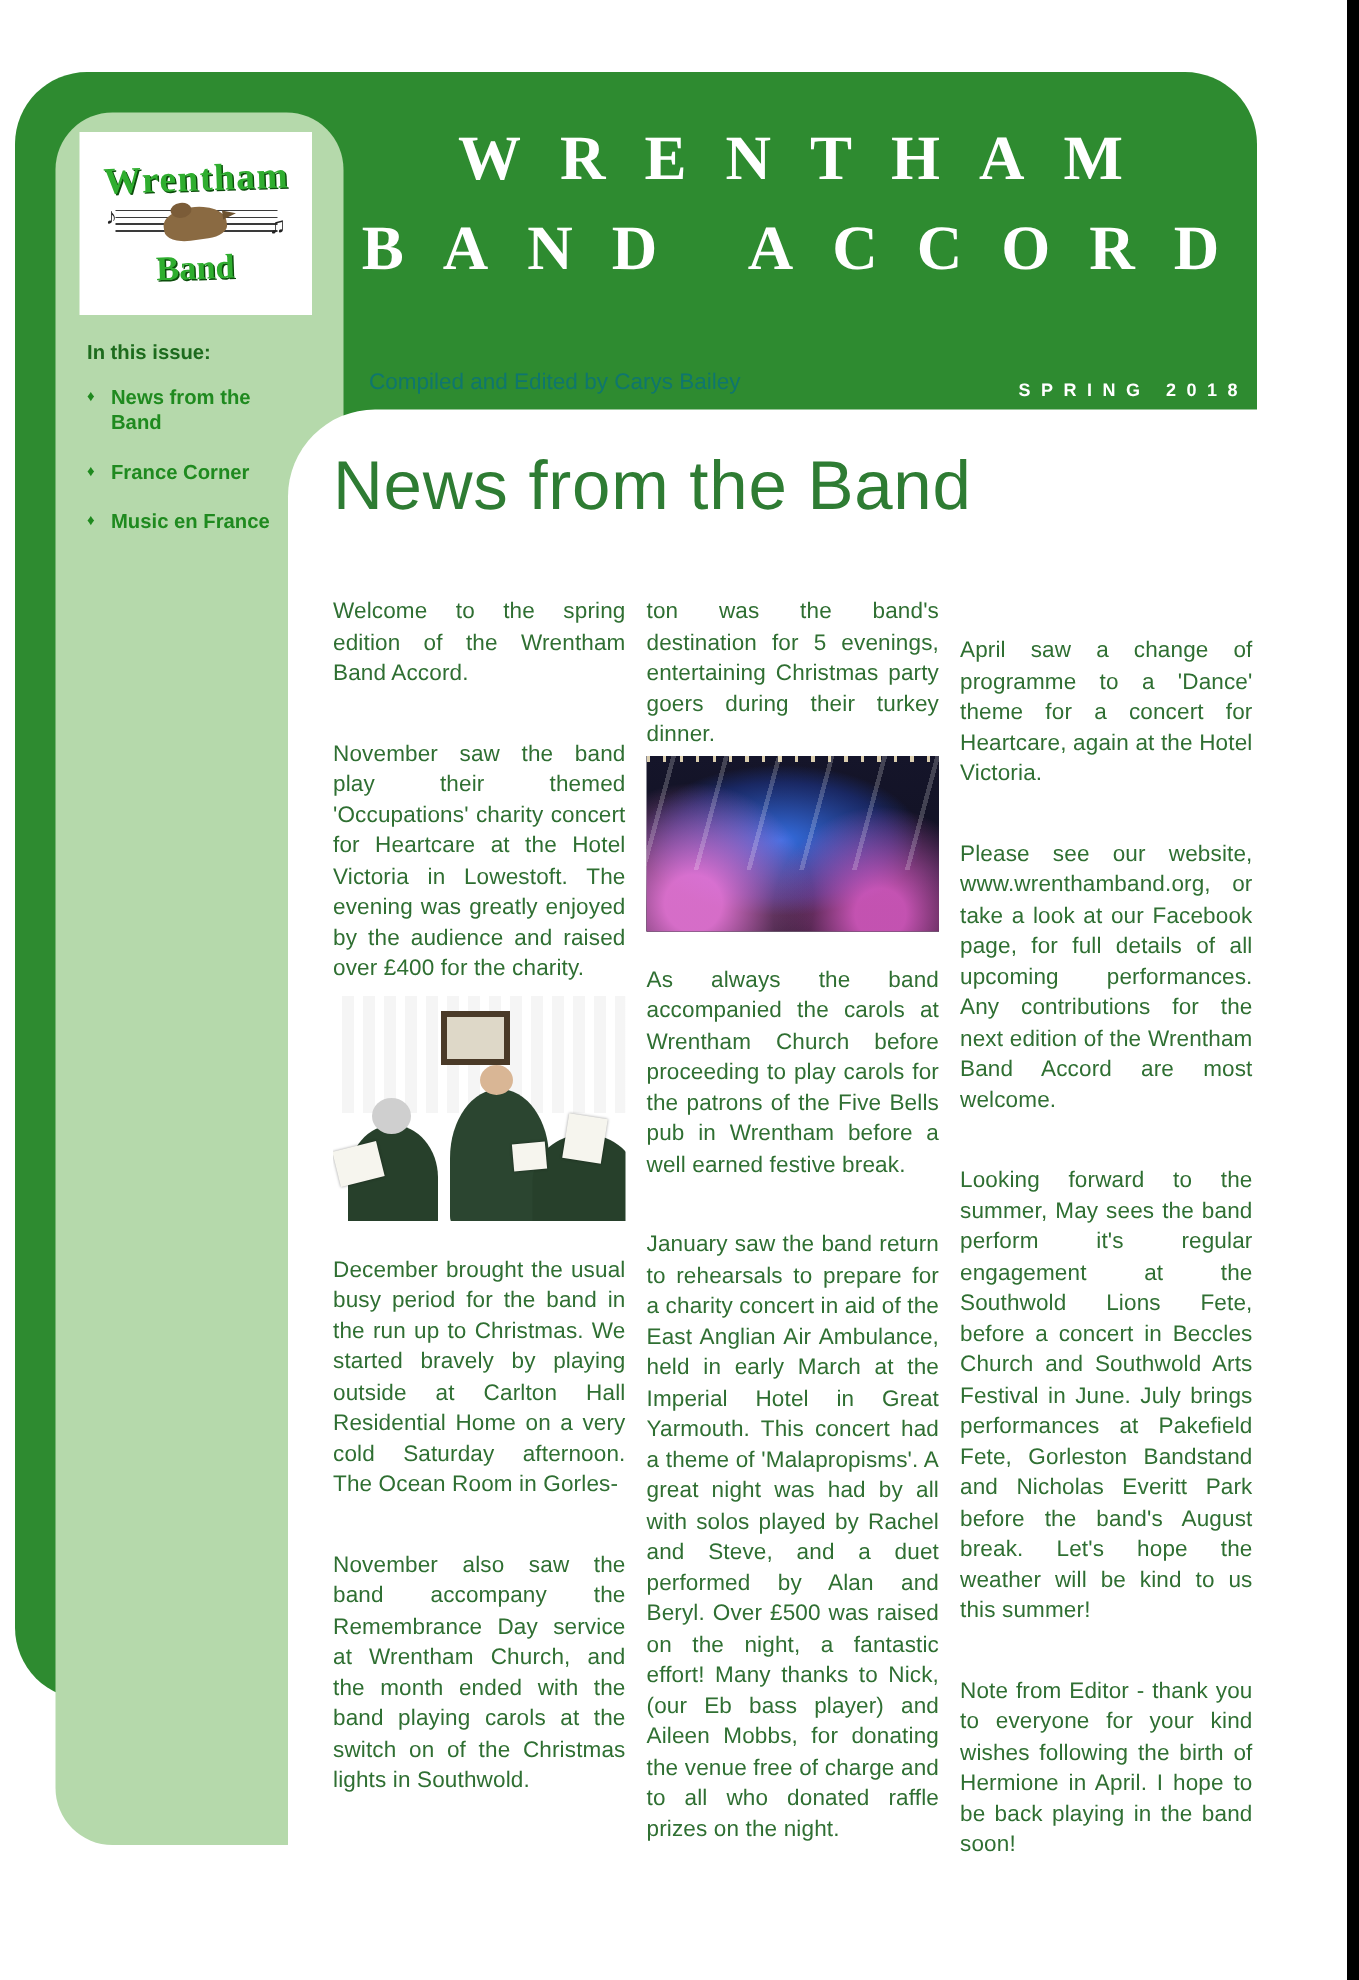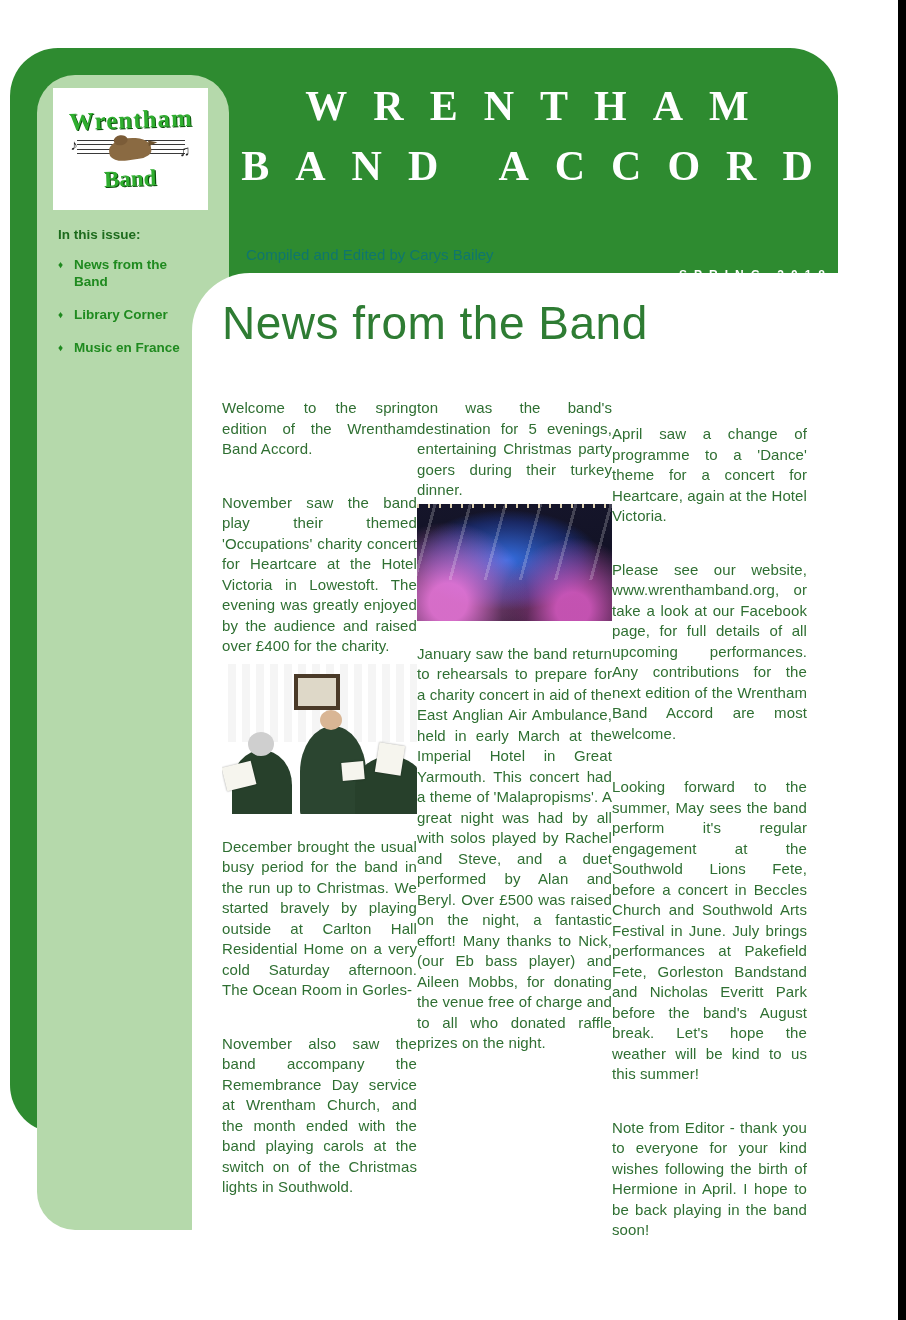--- a/index.html
+++ b/index.html
@@ -21,21 +21,21 @@
   
   .edge-strip{position:absolute;right:0;top:0;width:8px;height:1320px;background:#000;z-index:9;}
 
   
   .masthead{position:absolute;left:240px;top:82px;width:600px;text-align:center;
         color:#ffffff;z-index:4;font-family:"Liberation Serif",serif;font-weight:bold;}
   .title-line1,.title-line2{font-size:42px;letter-spacing:26px;line-height:48px;white-space:nowrap;}
   .title-line2{margin-top:12px;}
   .byline{position:absolute;left:246px;top:246px;color:#0f766e;font-size:15px;z-index:4;}
   .issue-date{position:absolute;right:74px;top:253px;color:#ffffff;font-size:12px;
-        font-weight:bold;letter-spacing:7px;z-index:4;white-space:nowrap;margin-top:15px;}
+        font-weight:bold;letter-spacing:7px;z-index:4;white-space:nowrap;}
 
   
   .logo-box{position:absolute;left:53px;top:88px;width:155px;height:122px;background:#ffffff;
         z-index:4;display:flex;flex-direction:column;align-items:center;justify-content:center;}
   .logo-wrentham{font-family:"Liberation Serif",serif;font-weight:bold;font-size:25px;
         color:#2fae2f;text-shadow:1px 1px 0 #0b4d0b;transform:rotate(-2deg);letter-spacing:1px;}
   .logo-band{font-family:"Liberation Serif",serif;font-weight:bold;font-size:23px;
         color:#2fae2f;text-shadow:1px 1px 0 #0b4d0b;transform:rotate(-2deg);}
   .logo-art{position:relative;width:120px;height:30px;margin:1px 0;}
   .staff-lines{position:absolute;left:6px;top:5px;width:108px;height:18px;
@@ -56,21 +56,21 @@
   .issue-list{position:absolute;left:58px;top:256px;width:130px;z-index:4;margin:0;padding:0;
         list-style:none;}
   .issue-list li{display:flex;margin:0 0 16px;font-size:13.5px;font-weight:bold;
         color:#1f8a1f;line-height:17px;}
   .bullet{flex:0 0 16px;color:#1f8a1f;font-size:10px;line-height:17px;}
 
   
   .headline{position:absolute;left:222px;top:296px;margin:0;z-index:4;
         font-size:46px;font-weight:400;color:#2e7c33;letter-spacing:0.5px;}
   .columns{position:absolute;left:222px;top:398px;width:614px;z-index:4;
-        display:flex;}
+        display:flex;gap:14px;}
   .col{width:195px;}
   .col3{padding-top:26px;}
   .col p{margin:0 0 33px;font-size:15px;line-height:20.5px;color:#2f6f32;
         text-align:justify;letter-spacing:0.1px;hyphens:auto;}
 
   
   .photo{position:relative;width:195px;overflow:hidden;}
   .photo1{height:150px;margin:-26px 0 23px;
      background:linear-gradient(180deg,#cdbd9f 0%,#c5b496 40%,#8d English8368 46%,#4a483a 68%,#2f2f27 100%);}
   .photo1 .stripes{position:absolute;left:0;top:0;width:100%;height:52%;
@@ -128,21 +128,21 @@
   </div>
 
   <div class="issue-heading">In this issue:</div>
   <ul class="issue-list">
     <li>
       <span class="bullet">♦</span>
       <span>News from the Band</span>
     </li>
     <li>
       <span class="bullet">♦</span>
-      <span>Library Corner</span>
+      <span>France Corner</span>
     </li>
     <li>
       <span class="bullet">♦</span>
       <span>Music en France</span>
     </li>
   </ul>
 
   <h1 class="headline">News from the Band</h1>
 
   <div class="columns">
@@ -159,20 +159,21 @@
         <div class="sheet sh2"></div>
         <div class="sheet sh3"></div>
       </div>
       <p>December brought the usual busy period for the band in the run up to Christmas. We started bravely by playing outside at Carlton Hall Residential Home on a very cold Saturday afternoon. The Ocean Room in Gorles-</p>
       <p>November also saw the band accompany the Remembrance Day service at Wrentham Church, and the month ended with the band playing carols at the switch on of the Christmas lights in Southwold.</p>
     </div>
 
     <div class="col">
       <p>ton was the band's destination for 5 evenings, entertaining Christmas party goers during their turkey dinner.</p>
       <div class="photo photo2" aria-label="Band entertaining Christmas party goers in a venue lit with blue and pink lights"></div>
+      <p>As always the band accompanied the carols at Wrentham Church before proceeding to play carols for the patrons of the Five Bells pub in Wrentham before a well earned festive break.</p>
       <p>January saw the band return to rehearsals to prepare for a charity concert in aid of the East Anglian Air Ambulance, held in early March at the Imperial Hotel in Great Yarmouth. This concert had a theme of 'Malapropisms'. A great night was had by all with solos played by Rachel and Steve, and a duet performed by Alan and Beryl. Over £500 was raised on the night, a fantastic effort! Many thanks to Nick, (our Eb bass player) and Aileen Mobbs, for donating the venue free of charge and to all who donated raffle prizes on the night.</p>
     </div>
 
     <div class="col col3">
       <p>April saw a change of programme to a 'Dance' theme for a concert for Heartcare, again at the Hotel Victoria.</p>
       <p>Please see our website, www.wrenthamband.org, or take a look at our Facebook page, for full details of all upcoming performances. Any contributions for the next edition of the Wrentham Band Accord are most welcome.</p>
       <p>Looking forward to the summer, May sees the band perform it's regular engagement at the Southwold Lions Fete, before a concert in Beccles Church and Southwold Arts Festival in June. July brings performances at Pakefield Fete, Gorleston Bandstand and Nicholas Everitt Park before the band's August break. Let's hope the weather will be kind to us this summer!</p>
       <p>Note from Editor - thank you to everyone for your kind wishes following the birth of Hermione in April. I hope to be back playing in the band soon!</p>
     </div>
   </div>

